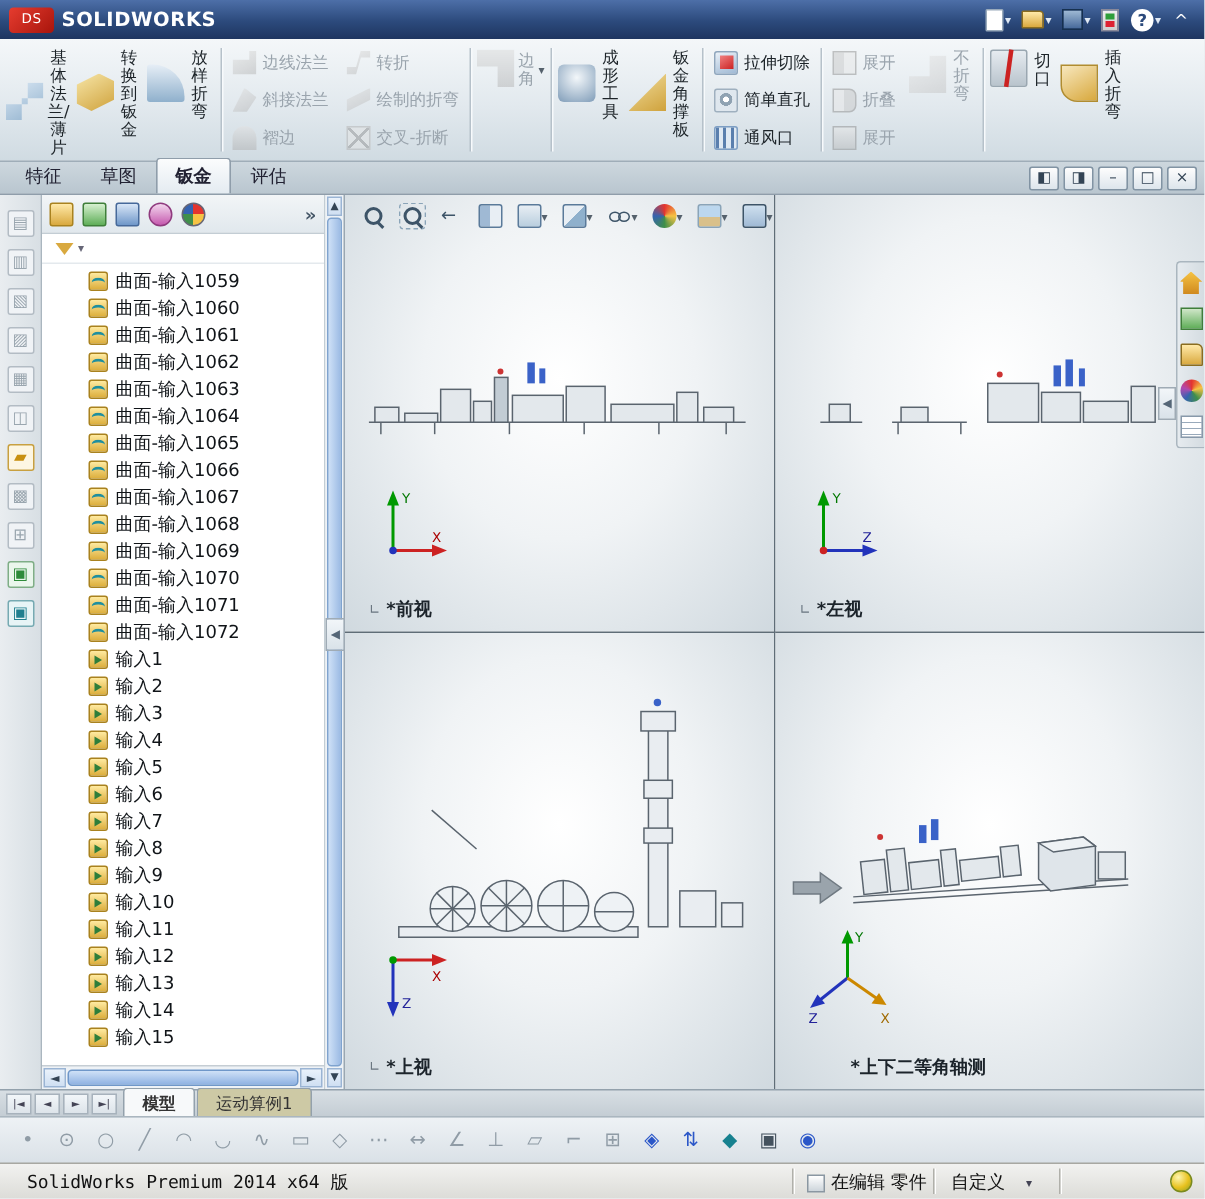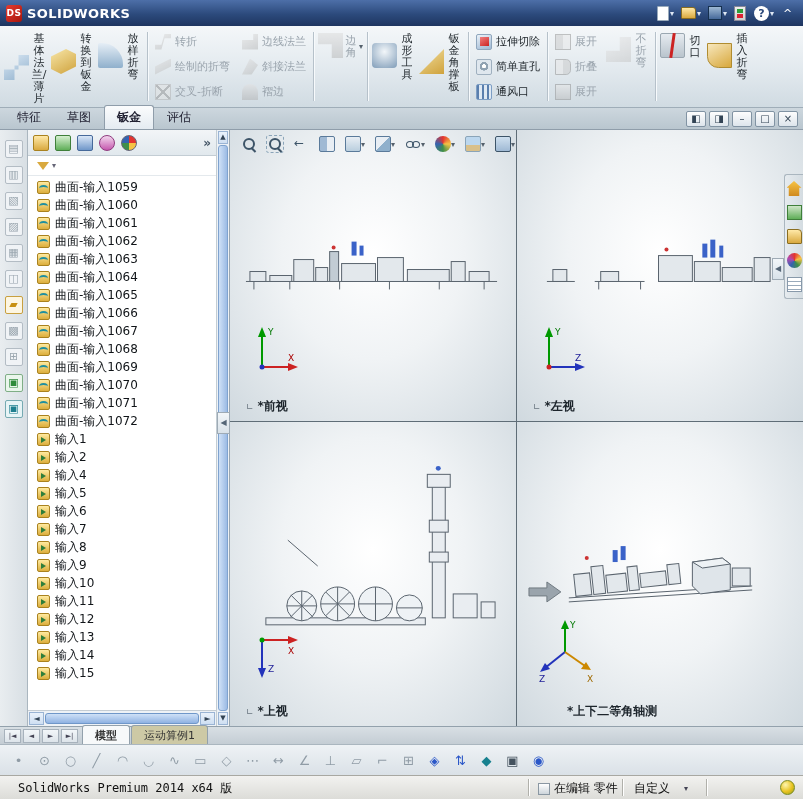--- a/index.html
+++ b/index.html
@@ -3,21 +3,21 @@
 <meta charset="utf-8">
 <style>
 *{box-sizing:border-box;margin:0;padding:0}
 html,body{width:803px;height:799px;overflow:hidden}
 body{font-family:"DejaVu Sans","Liberation Sans",sans-serif;font-size:12px;background:#d4dbe1;position:relative}
 .app{position:absolute;inset:0}
 
 
 .titlebar{position:absolute;left:0;top:0;right:0;height:26px;background:linear-gradient(180deg,#4d6fa8 0%,#2c4a7c 55%,#1e3560 100%);display:flex;align-items:center;color:#fff}
 .logo{display:flex;align-items:center;gap:5px;padding:0 12px 0 6px;font-weight:bold;font-size:13px;letter-spacing:.4px}
-.ds-mark{width:16px;height:17px;background:linear-gradient(135deg,#e63c2f,#a8150c);border-radius:3px;color:#fff;font-size:9px;font-weight:bold;display:flex;align-items:center;justify-content:center}
+.ds-mark{width:30px;height:17px;background:linear-gradient(135deg,#e63c2f,#a8150c);border-radius:3px;color:#fff;font-size:9px;font-weight:normal;display:flex;align-items:center;justify-content:center}
 .menubar{display:flex}
 .menu-item{padding:5px 8px;font-size:12px;color:#fff;white-space:nowrap}
 .tb-tools{margin-left:auto;display:flex;align-items:center;gap:7px;padding-right:8px}
 .tb-tool{display:flex;align-items:center;gap:1px}
 .tb-caret{font-size:8px;color:#dfe8f4}
 .icon{display:inline-block;flex:none;position:relative}
 .new-document-icon{width:12px;height:15px;background:#fff;border:1px solid #9ab;border-radius:1px}
 .open-folder-icon{width:15px;height:12px;background:linear-gradient(#ffe9a8,#d9a93f);border:1px solid #8a6d20;border-radius:1px 3px 1px 1px}
 .save-icon{width:14px;height:14px;background:linear-gradient(#9fb9d4,#46699a);border:1px solid #16304f}
 .rebuild-icon{width:12px;height:15px;background:linear-gradient(#efefef,#cfcfcf);border:1px solid #889}
@@ -85,21 +85,21 @@
 .tt-icon{width:16px;height:16px;border-radius:2px}
 .featuremanager-tab-icon{background:linear-gradient(#ffe9a8,#d9a93f);border:1px solid #a9821f}
 .propertymanager-tab-icon{background:linear-gradient(#d6f0d0,#5fae58);border:1px solid #3f7f3a}
 .configurationmanager-tab-icon{background:linear-gradient(#d8e6f7,#6f97c9);border:1px solid #46699a}
 .dimxpert-tab-icon{background:linear-gradient(#f3d7ee,#c558ae);border:1px solid #8f3a7e;border-radius:50%}
 .displaymanager-tab-icon{background:conic-gradient(#e3342f 0 25%,#f6c344 0 50%,#3f8f4a 0 75%,#3563b0 0);border-radius:50%;border:1px solid #667}
 .tt-chevron{margin-left:auto;color:#456;font-size:12px;font-weight:bold}
 .filter-row{height:20px;border-bottom:1px solid #e4e9ed;display:flex;align-items:center;padding-left:9px;gap:3px;background:#fff}
 .funnel-icon{width:0;height:0;border-left:6px solid transparent;border-right:6px solid transparent;border-top:8px solid #d9a93f}
 .filter-caret{font-size:8px;color:#667}
-.tree-list{position:absolute;top:48px;left:0;right:0;bottom:16px;overflow:hidden;padding-left:9px}
+.tree-list{position:absolute;top:48px;left:0;right:0;bottom:16px;overflow:hidden;padding-left:31px}
 .tree-row{display:flex;align-items:center;height:18px;gap:5px;white-space:nowrap}
 .tree-icon{width:13px;height:13px;border-radius:2px;position:relative;flex:none}
 .surface-import-icon{background:linear-gradient(#ffeaa0,#dcae3c);border:1px solid #a9821f}
 .surface-import-icon::after{content:"";position:absolute;left:1px;right:1px;bottom:1px;height:5px;border-top:2px solid #1f8f9f;border-radius:60% 60% 0 0}
 .import-icon{background:linear-gradient(#ffeaa0,#dcae3c);border:1px solid #a9821f}
 .import-icon::after{content:"";position:absolute;left:3px;top:3px;border-top:3px solid transparent;border-bottom:3px solid transparent;border-left:5px solid #2e7e3a}
 .tree-label{font-size:12px;color:#101418}
 .tree-hscroll{position:absolute;left:0;right:0;bottom:0;height:16px;background:#eef2f6;border-top:1px solid #c5cdd4;display:flex;align-items:center;padding:0 1px}
 .hs-btn{width:15px;height:13px;background:linear-gradient(#eaf2fb,#cfdff2);border:1px solid #9ab4d4;color:#345;font-size:8px;line-height:11px;text-align:center}
 .hs-thumb{height:11px;flex:1;margin:0 1px;background:linear-gradient(#cfe1f7,#8fb2e2);border:1px solid #6f97c9;border-radius:3px}
@@ -230,49 +230,49 @@
         <div class="btn-large enabled">
           <span class="icon lofted-bend-icon"></span>
           <span>放样折弯</span>
           <span class="caret"></span>
         </div>
       </div>
     <div class="rb-sep"></div>
     <div class="rb-group rb-col">
 
         <div class="btn-small disabled">
+          <span class="icon edge-flange-icon"></span>
+          <span>边线法兰</span>
+        </div>
+
+        <div class="btn-small disabled">
+          <span class="icon miter-flange-icon"></span>
+          <span>斜接法兰</span>
+        </div>
+
+        <div class="btn-small disabled">
+          <span class="icon hem-icon"></span>
+          <span>褶边</span>
+        </div>
+      </div>
+    <div class="rb-group rb-col">
+
+        <div class="btn-small disabled">
           <span class="icon jog-icon"></span>
           <span>转折</span>
         </div>
 
         <div class="btn-small disabled">
           <span class="icon sketched-bend-icon"></span>
           <span>绘制的折弯</span>
         </div>
 
         <div class="btn-small disabled">
           <span class="icon cross-break-icon"></span>
           <span>交叉-折断</span>
-        </div>
-      </div>
-    <div class="rb-group rb-col">
-
-        <div class="btn-small disabled">
-          <span class="icon edge-flange-icon"></span>
-          <span>边线法兰</span>
-        </div>
-
-        <div class="btn-small disabled">
-          <span class="icon miter-flange-icon"></span>
-          <span>斜接法兰</span>
-        </div>
-
-        <div class="btn-small disabled">
-          <span class="icon hem-icon"></span>
-          <span>褶边</span>
         </div>
       </div>
     <div class="rb-sep"></div>
     <div class="rb-group">
 
         <div class="btn-large disabled">
           <span class="icon corner-icon"></span>
           <span>边角</span>
           <span class="caret">▾</span>
         </div>
@@ -498,20 +498,24 @@
           <div class="tree-row">
             <span class="tree-icon import-icon"></span>
             <span class="tree-label">输入1</span>
           </div>
 
           <div class="tree-row">
             <span class="tree-icon import-icon"></span>
             <span class="tree-label">输入2</span>
           </div>
 
+          <div class="tree-row">
+            <span class="tree-icon import-icon"></span>
+            <span class="tree-label">输入3</span>
+          </div>
 
           <div class="tree-row">
             <span class="tree-icon import-icon"></span>
             <span class="tree-label">输入4</span>
           </div>
 
           <div class="tree-row">
             <span class="tree-icon import-icon"></span>
             <span class="tree-label">输入5</span>
           </div>

